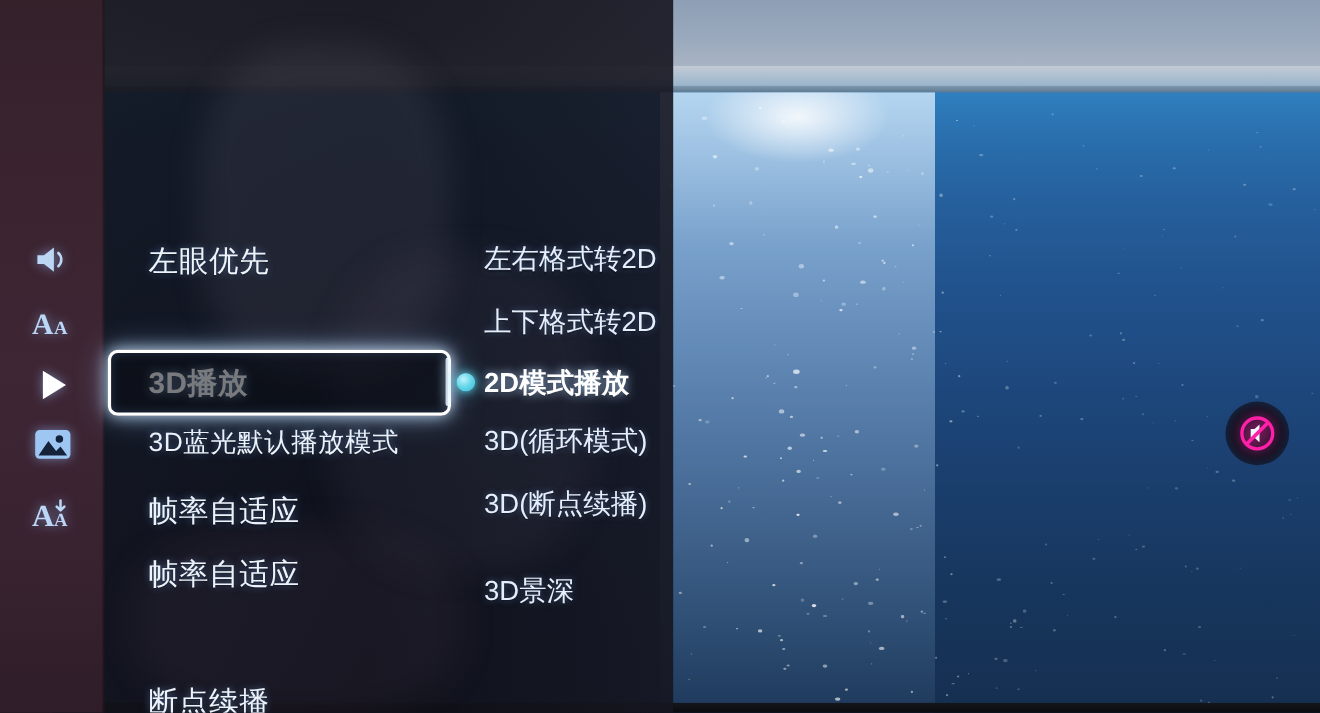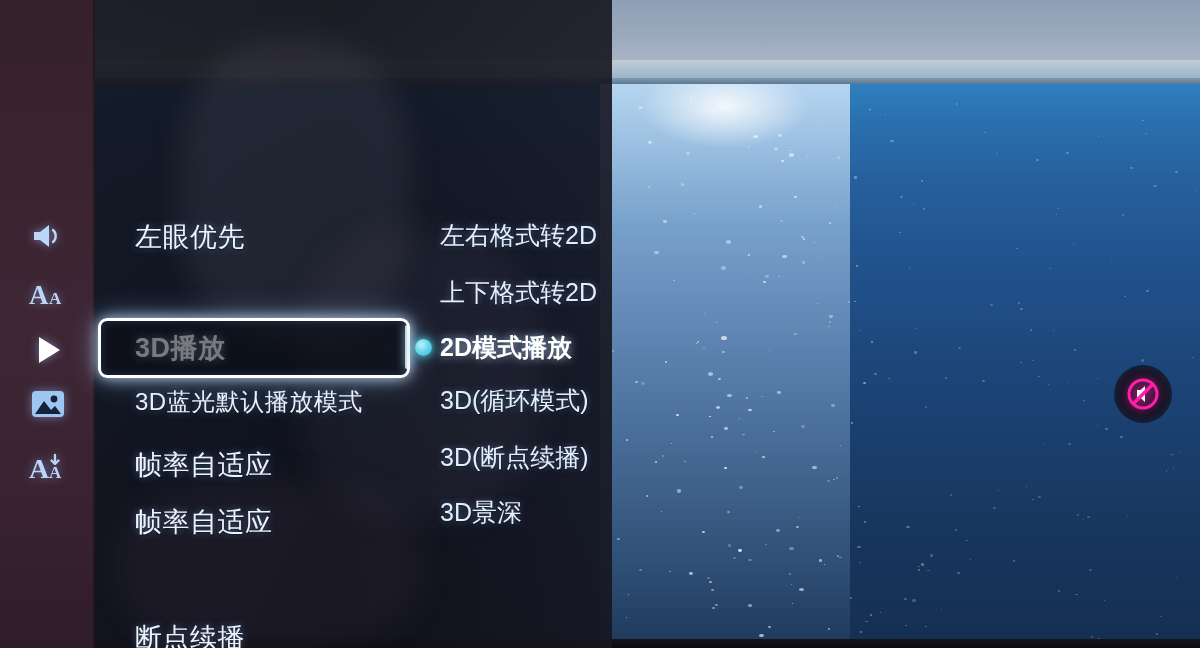--- a/index.html
+++ b/index.html
@@ -455,21 +455,21 @@
   <div class="sel-box"></div>
 
   <div class="sub-col">
     <div class="sub-edge"></div>
       <div class="sub-item" style="top: 219px;">左右格式转2D</div>
       <div class="sub-item" style="top: 276px;">上下格式转2D</div>
       <div class="sub-item current" style="top: 331px;">2D模式播放</div>
       <div class="sub-dot" style="top: 339px;"></div>
       <div class="sub-item" style="top: 384px;">3D(循环模式)</div>
       <div class="sub-item" style="top: 441px;">3D(断点续播)</div>
-      <div class="sub-item" style="top: 496px;">3D景深</div>
+      <div class="sub-item" style="top: 520px;">3D景深</div>
     </div>
 
   <div class="mute-badge">
     <svg width="34" height="34" viewBox="0 0 34 34">
       <circle cx="17" cy="17" r="14" fill="none" stroke="#ff1fa8" stroke-width="3"></circle>
       <path d="M11 13 h3.5 L19 9 v16 l-4.5 -4 H11 z" fill="#f4f7ff"></path>
       <line x1="8" y1="26" x2="26" y2="8" stroke="#ff1fa8" stroke-width="3.4" stroke-linecap="round"></line>
     </svg>
   </div>
 

